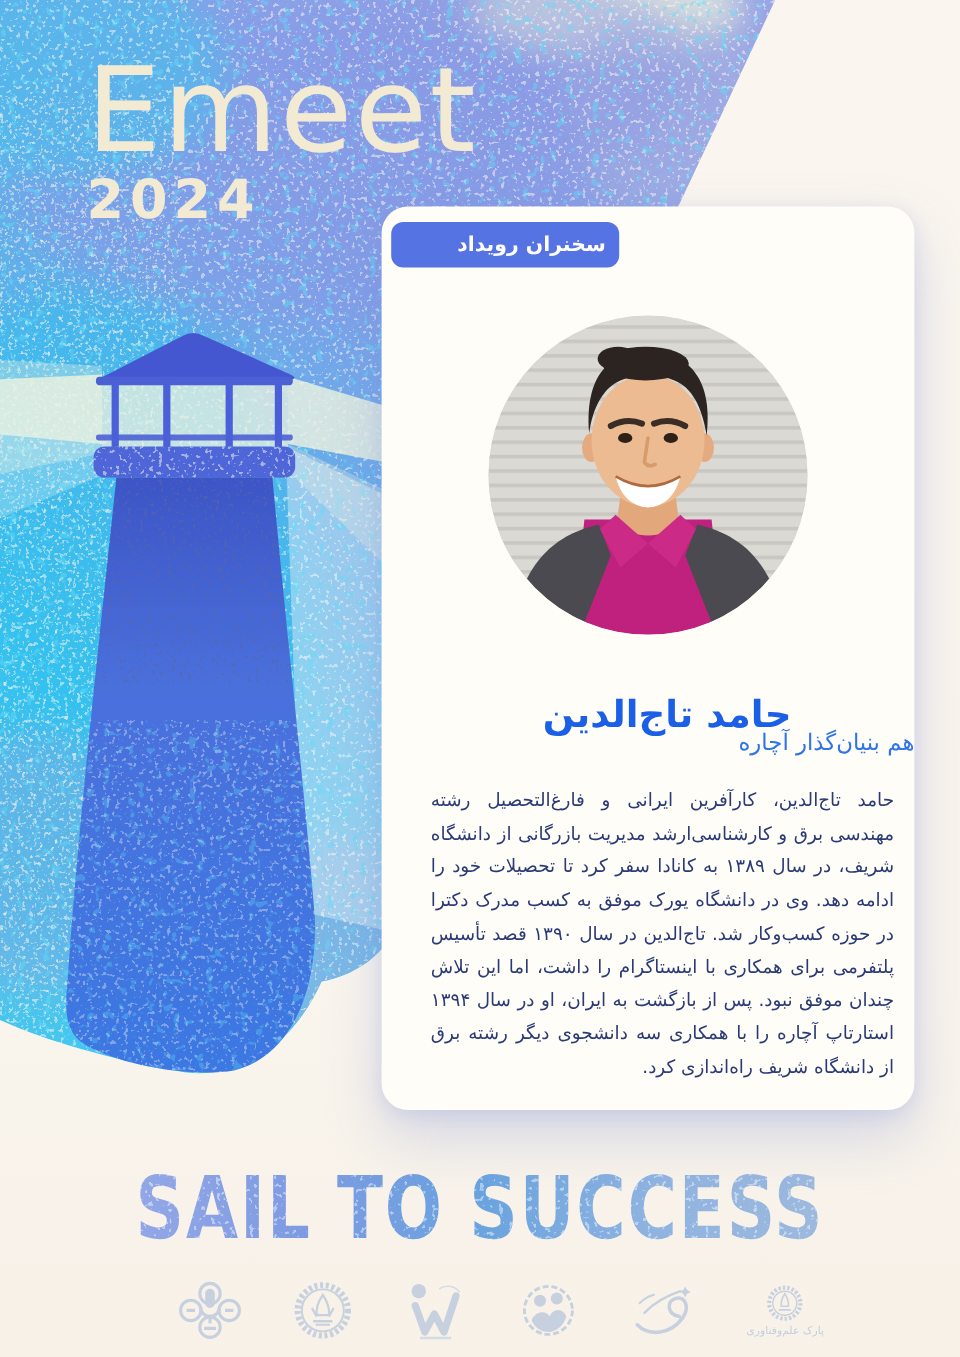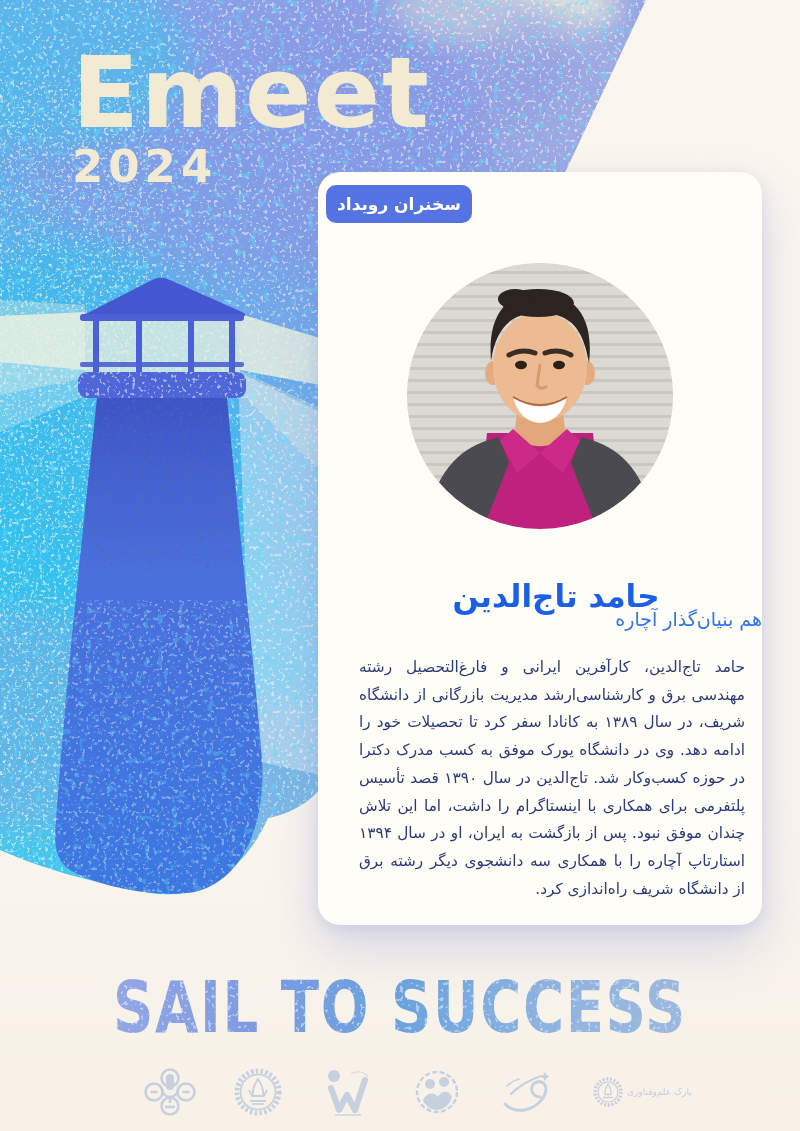--- a/index.html
+++ b/index.html
@@ -2,46 +2,46 @@
 <html><head>
 <meta charset="utf-8">
 <style>
   html,body{margin:0;padding:0;}
   body{background:#e8e4da;font-family:"DejaVu Sans",sans-serif;}
   .poster{position:relative;width:800px;height:1131px;margin:0 auto;overflow:hidden;
           background:linear-gradient(180deg,#faf5ee 0%,#faf5ed 70%,#f7f1e8 100%);}
   #bg-art{position:absolute;left:0;top:0;z-index:0;}
 
   .brand{position:absolute;left:72px;top:44px;z-index:2;color:#f3ead3;line-height:1;}
-  .brand-title{font-size:98px;font-weight:700;letter-spacing:2px;}
+  .brand-title{font-size:98px;font-weight:400;letter-spacing:2px;}
   .brand-year{font-size:45px;font-weight:700;letter-spacing:5px;margin-top:2px;}
 
   .card{position:absolute;left:318px;top:172px;width:444px;height:753px;z-index:3;
         background:#fffdf8;border-radius:22px;
         box-shadow:0 22px 48px rgba(125,145,215,0.30),0 4px 14px rgba(125,145,215,0.18);}
   .badge{position:absolute;left:8px;top:13px;width:146px;height:38px;border-radius:10px;
          background:#5673e3;color:#ffffff;display:flex;align-items:center;justify-content:center;
-         font-size:17px;font-weight:bold;direction:rtl;}
+         font-size:17px;font-weight:bold;direction:rtl;padding-left:44px;}
   .avatar{position:absolute;left:89px;top:91px;width:266px;height:266px;border-radius:50%;
           overflow:hidden;background:#d9d7d2;}
   .speaker-name{position:absolute;left:0;top:390px;width:100%;margin:16px;text-align:center;
           direction:rtl;font-size:31px;font-weight:bold;color:#1b5fe6;}
   .speaker-role{position:absolute;left:0;top:436px;width:100%;
           direction:rtl;font-size:19px;color:#2f74e8;}
   .speaker-bio{position:absolute;left:29px;top:470px;width:386px;margin:12px;
           direction:rtl;text-align:justify;font-size:15.3px;line-height:27.7px;color:#2a3a75;}
 
   .tagline-svg{position:absolute;left:0;top:958px;z-index:1;}
 
   .footer{position:absolute;left:86px;top:1058px;width:642px;height:68px;z-index:1;
           display:flex;align-items:center;}
   .tg{display:flex;align-items:center;gap:10px;cursor:pointer;}
   .tg-handle{font-size:18px;font-weight:600;color:#c5cedb;letter-spacing:0.3px;}
   .logo-row{display:flex;flex:1;justify-content:space-evenly;align-items:center;margin-left:22px;}
-  .park{display:flex;flex-direction:row;align-items:center;gap:2px;}
+  .park{display:flex;flex-direction:column;align-items:center;gap:2px;}
   .park-caption{font-size:9px;color:#c3cede;direction:rtl;}
 </style>
 </head>
 <body>
 
 <div class="poster">
 
   <svg id="bg-art" width="800" height="1131" viewBox="0 0 800 1131">
     <defs>
       <linearGradient id="blobGrad" x1="0.75" y1="0" x2="0.15" y2="0.95">

